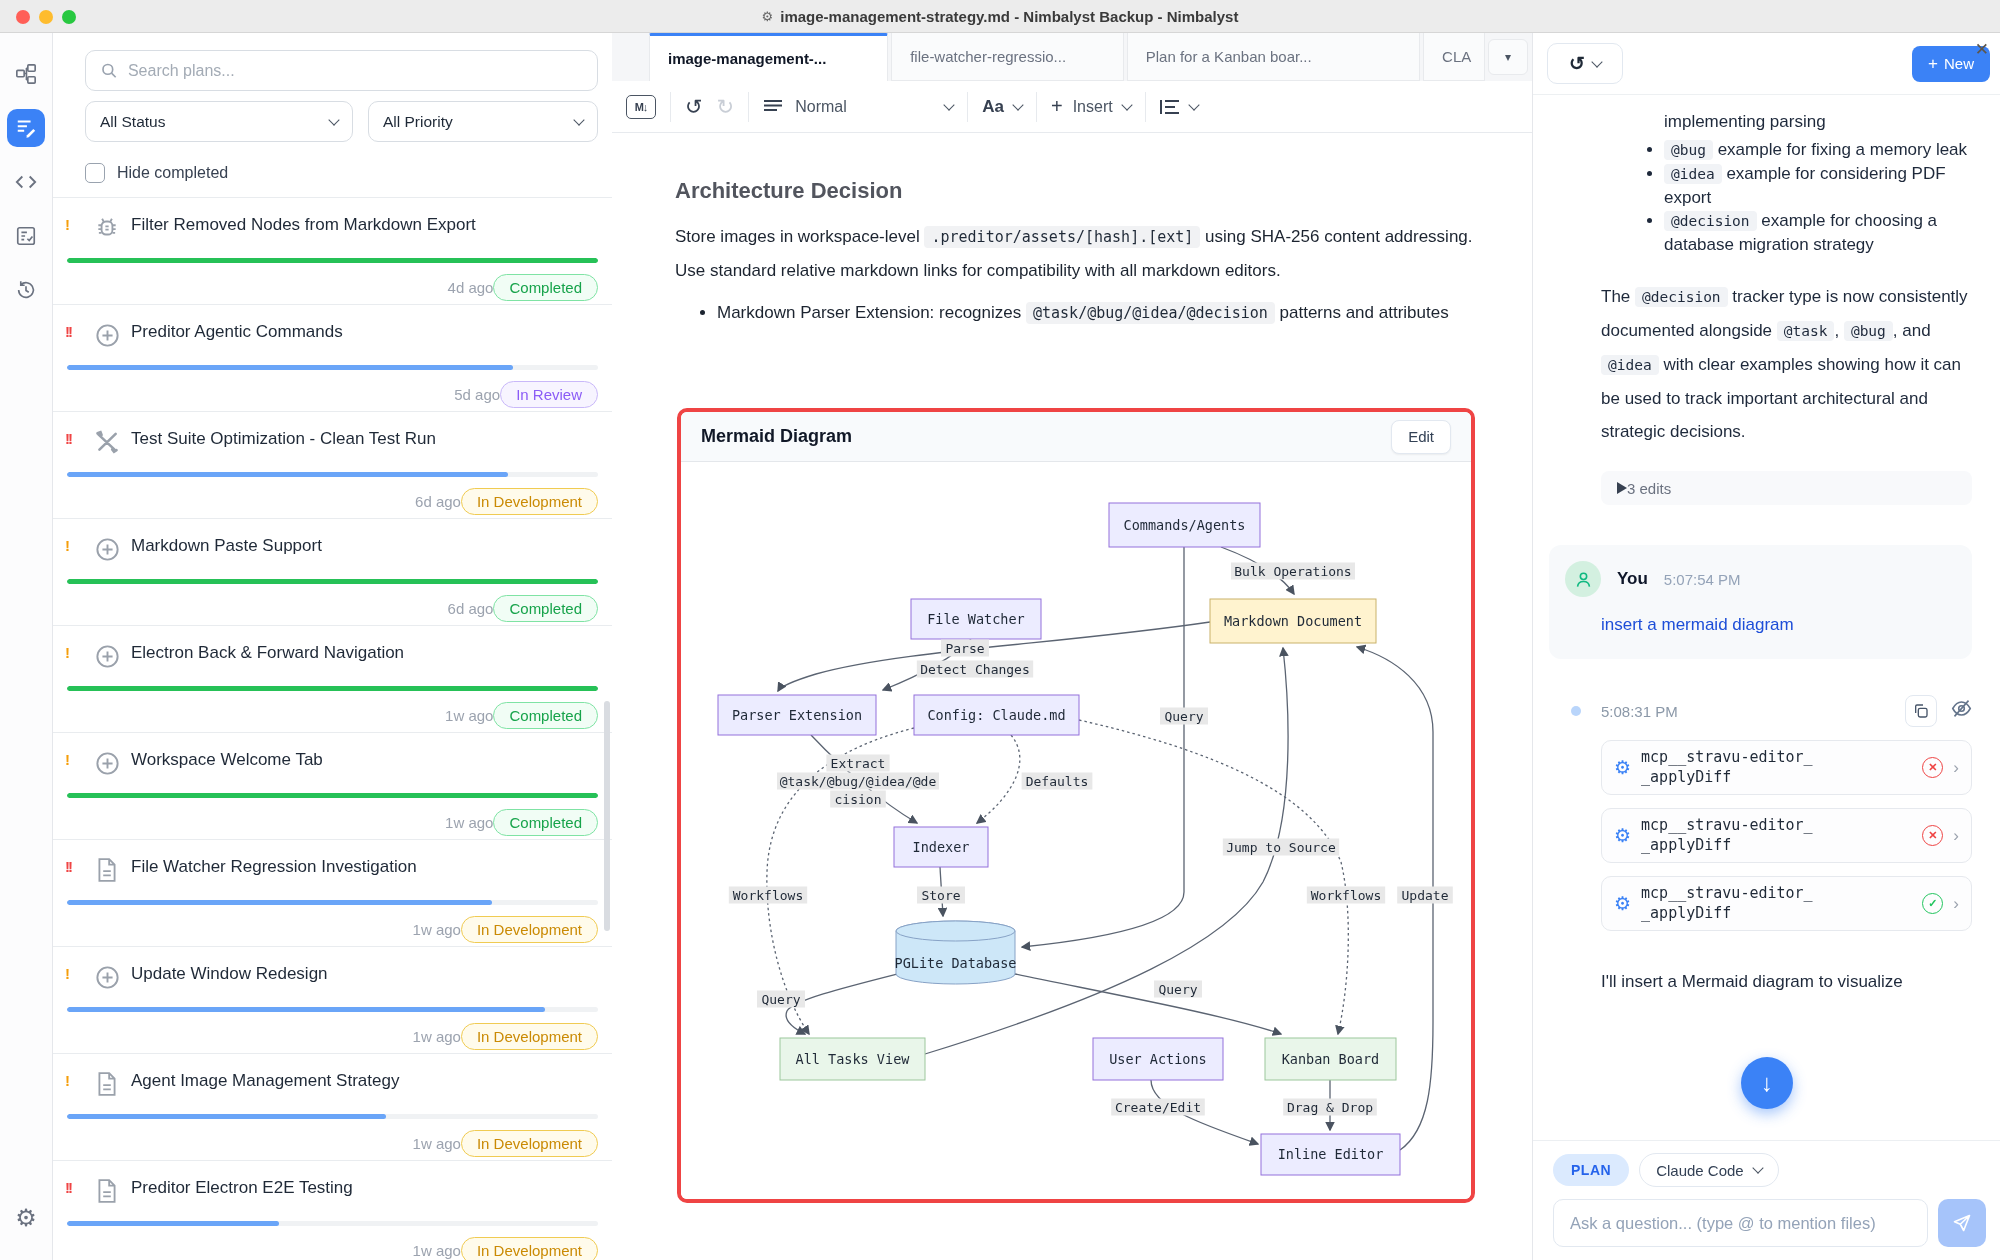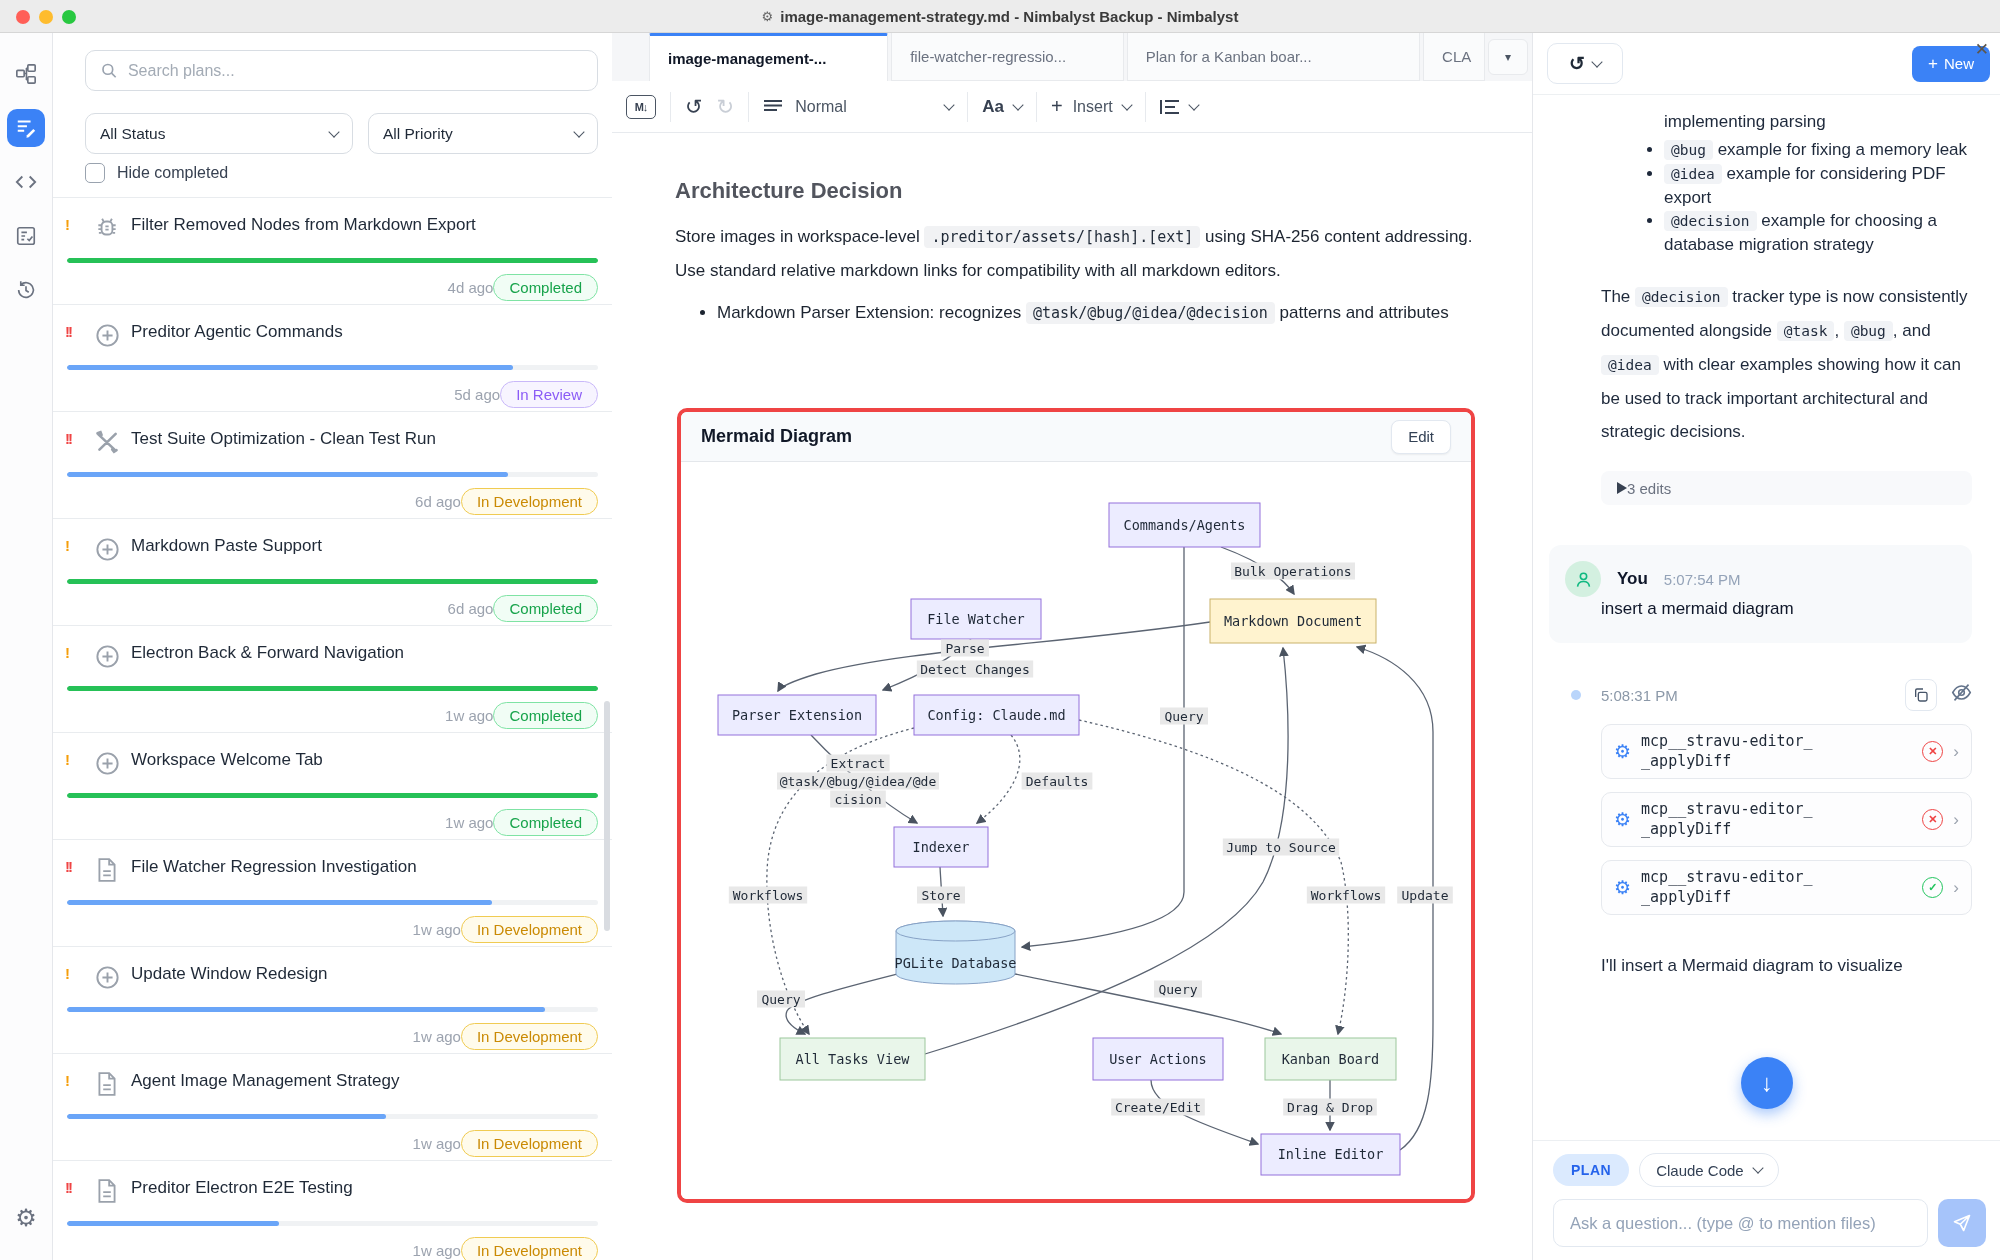--- a/index.html
+++ b/index.html
@@ -21,21 +21,21 @@
   .rail-btn.active { background:#3b82f6; color:#fff; }
   .rail-btn svg { display:block; }
   .rail-spacer { flex:1; }
   .rail-gear { font-size:24px; color:#6b7280; margin-bottom:28px; }
 
   
   .plans { position:absolute; left:53px; top:33px; width:559px; height:1227px; background:#fff; }
   .search-box { position:absolute; left:32px; top:17px; width:513px; height:41px; border:1px solid #d8dde3; border-radius:10px; display:flex; align-items:center; padding:0 14px; gap:10px; background:#fff; }
   .search-box input { border:none; outline:none; font-size:16px; color:#374151; width:100%; font-family:inherit; }
   .search-box input::placeholder { color:#a3abb5; }
-  .select { position:absolute; top:80px; height:41px; border:1px solid #d8dde3; border-radius:10px; background:#fff; display:flex; align-items:center; justify-content:space-between; padding:0 14px; font-size:15.5px; color:#1f2937; }
+  .select { position:absolute; top:68px; height:41px; border:1px solid #d8dde3; border-radius:10px; background:#fff; display:flex; align-items:center; justify-content:space-between; padding:0 14px; font-size:15.5px; color:#1f2937; }
   .select.status { left:32px; width:268px; }
   .select.priority { left:315px; width:230px; }
   .chev { width:8px; height:8px; border-right:1.8px solid #4b5563; border-bottom:1.8px solid #4b5563; transform:rotate(45deg); margin-top:-4px; flex:none; }
   .hide-row { position:absolute; left:32px; top:130px; display:flex; align-items:center; gap:12px; font-size:16px; color:#374151; }
   .checkbox { width:20px; height:20px; border:1.5px solid #9aa3af; border-radius:5px; background:#fff; }
   .plan-list { position:absolute; left:0; top:164px; width:559px; height:1063px; overflow:hidden; border-top:1px solid #e9ecef; list-style:none; }
   .plan-item { height:107px; border-bottom:1px solid #e9ecef; padding:16px 12px 0 12px; }
   .pi-row1 { display:flex; align-items:flex-start; gap:9px; min-height:30px; }
   .pi-pr { width:18px; font-size:15px; font-weight:bold; padding-top:2px; }
   .pi-pr.high { color:#f59e0b; } .pi-pr.urgent { color:#ef4444; letter-spacing:-2px; }
@@ -92,21 +92,21 @@
   .chat-ul li { line-height:23px; }
   .chat-p { margin-top:24px; line-height:33px; }
   .edits-bar { margin-top:23px; height:34px; background:#f8f9fb; border-radius:8px; display:flex; align-items:center; padding:0 16px; }
   .edits-bar .tri { width:0; height:0; border-left:10px solid #374151; border-top:6px solid transparent; border-bottom:6px solid transparent; }
   .edits-bar .lbl { font-size:15px; color:#6b7280; }
   .user-card { margin-top:40px; margin-left:-52px; background:#f7f9fb; border-radius:12px; padding:16px; }
   .uc-head { display:flex; align-items:center; gap:16px; }
   .avatar { width:36px; height:36px; border-radius:50%; background:#d3f0e0; display:flex; align-items:center; justify-content:center; }
   .uc-name { font-size:17px; font-weight:bold; color:#0f172a; }
   .uc-time { font-size:15px; color:#94a3b8; }
-  .uc-msg { margin:2px 0 8px 36px; font-size:17px; color:#0f172a; }
+  .uc-msg { margin:18px 0 8px 36px; font-size:17px; color:#1d4ed8; }
   .tool-sec-head { margin-top:36px; margin-left:-30px; display:flex; align-items:center; }
   .blue-dot { width:10px; height:10px; border-radius:50%; background:#b9d5fb; margin-right:20px; }
   .ts-time { font-size:15px; color:#8b98a8; }
   .ts-icons { margin-left:auto; display:flex; align-items:center; gap:14px; }
   .copy-btn { width:32px; height:32px; border:1px solid #e2e8f0; border-radius:8px; display:flex; align-items:center; justify-content:center; color:#475569; }
   .tool-card { margin-top:13px; height:55px; border:1px solid #e6e9ee; border-radius:10px; background:#fdfdfe; display:flex; align-items:center; padding:0 12px; gap:10px; }
   .tc-gear { color:#3b82f6; font-size:19px; }
   .tc-name { width:178px; font-family:"DejaVu Sans Mono", monospace; font-size:15px; line-height:1.3; color:#1f2937; word-break:break-all; }
   .tc-status { margin-left:auto; width:21px; height:21px; border-radius:50%; border:1.7px solid; display:flex; align-items:center; justify-content:center; font-size:11px; font-weight:bold; }
   .tc-status.error { border-color:#ef4444; color:#ef4444; }

